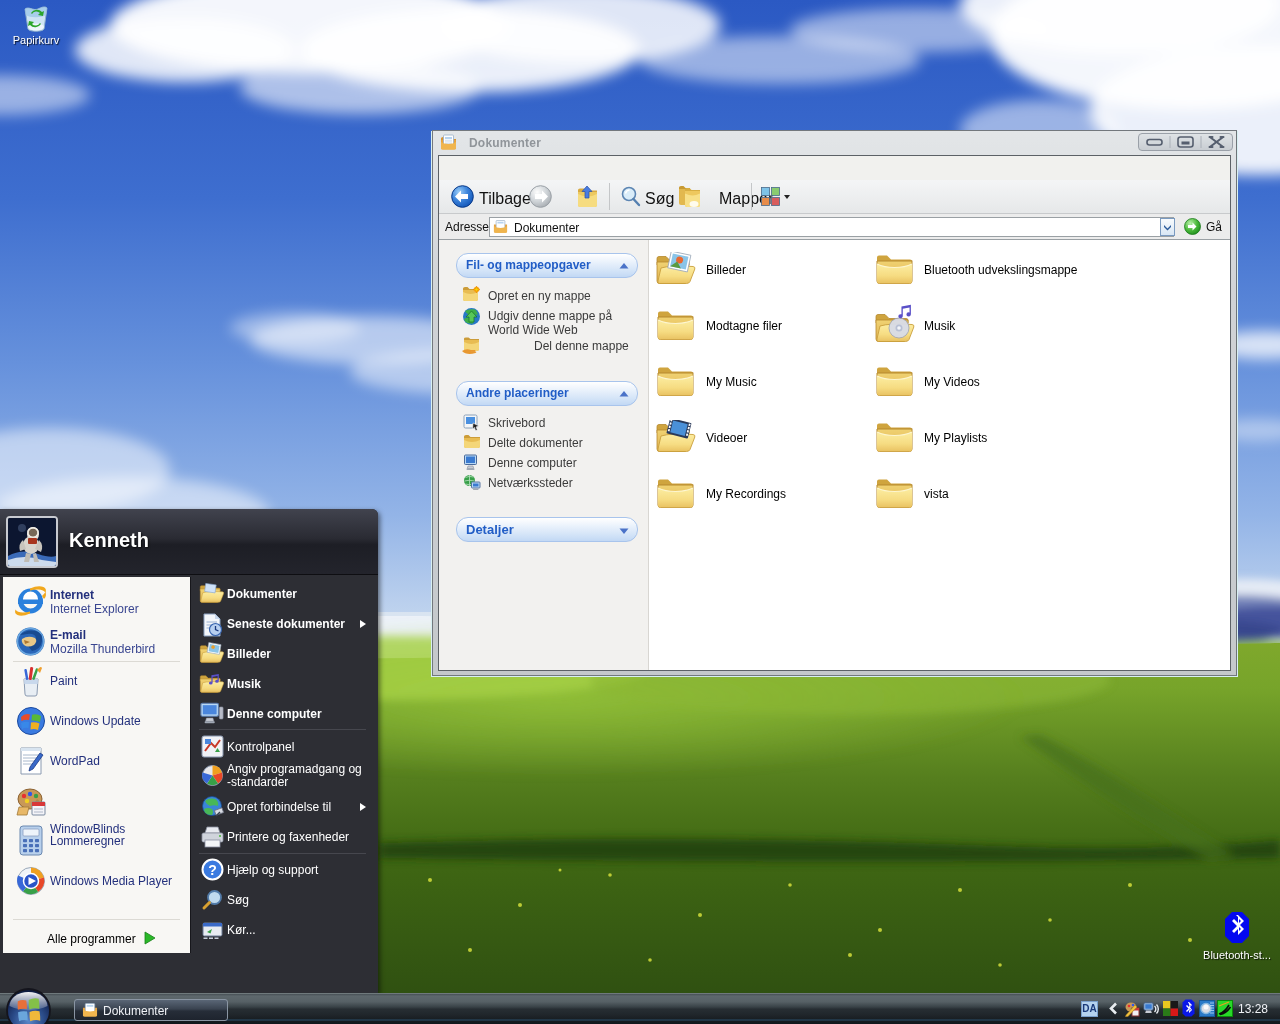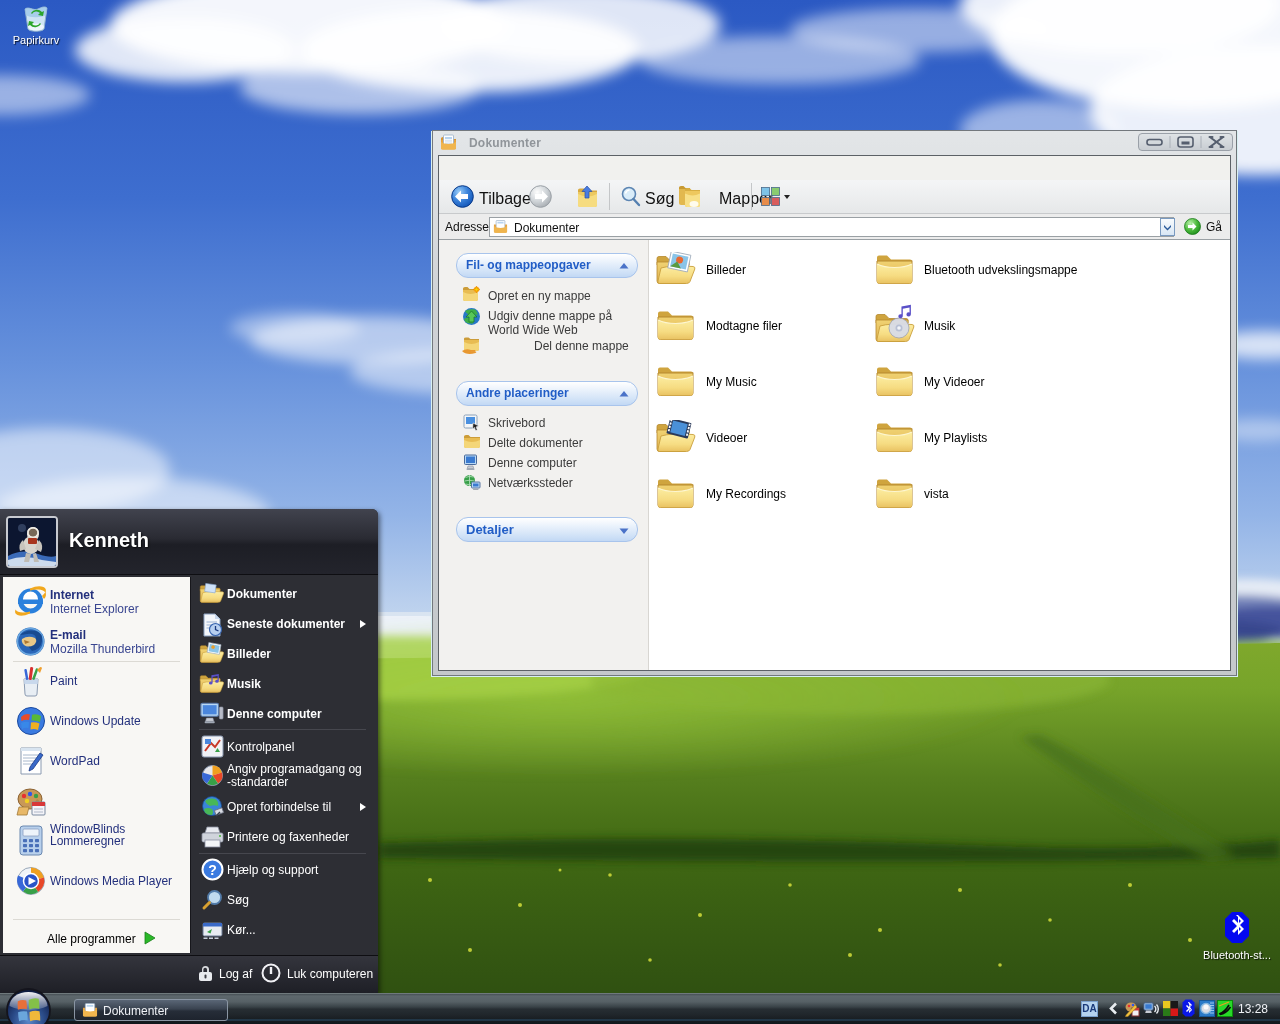--- a/index.html
+++ b/index.html
@@ -385,21 +385,21 @@
     </svg>
     <span class="abs" style="left:485px;top:79px;">Musik</span>
 
     <svg class="abs" style="left:216px;top:124px" width="42" height="36">
               <use href="#fol"></use>
             </svg>
     <span class="abs" style="left:267px;top:135px;">My Music</span>
     <svg class="abs" style="left:435px;top:124px" width="42" height="36">
               <use href="#fol"></use>
             </svg>
-    <span class="abs" style="left:485px;top:135px;">My Videoer</span>
+    <span class="abs" style="left:485px;top:135px;">My Videos</span>
 
     <svg class="abs" style="left:216px;top:180px" width="42" height="36">
               <use href="#folopen"></use>
      <g transform="translate(11,-2) rotate(14 12 10)">
       <rect x="2" y="2" width="22" height="16" rx="1" fill="#2a3a5a"></rect>
       <rect x="5.5" y="4" width="15" height="12" fill="#4a90d8"></rect>
       <g fill="#fff">
                   <rect x="2.8" y="3" width="1.8" height="2.2"></rect>
                   <rect x="2.8" y="6.4" width="1.8" height="2.2"></rect>
                   <rect x="2.8" y="9.8" width="1.8" height="2.2"></rect>
@@ -661,33 +661,20 @@
     <g fill="#c8d0dc">
               <rect x="2.5" y="19.5" width="4" height="1.5"></rect>
               <rect x="8" y="19.5" width="4" height="1.5"></rect>
               <rect x="13.5" y="19.5" width="4" height="1.5"></rect>
             </g>
    </svg>
    <div class="abs" style="left:36px;top:346px;">Kør...</div>
   </div>
  </div>
 
- <div class="abs" style="left:0;top:446px;width:378px;height:38px;background:linear-gradient(180deg,#34353d,#1e1f26);border-top:1px solid #0e0e12;box-sizing:border-box;color:#fff;font-size:12px;">
-  <svg class="abs" style="left:197px;top:8px" width="17" height="18" viewBox="0 0 17 18">
-   <rect x="2" y="8" width="13" height="9" rx="2" fill="#e8eaee"></rect>
-   <path d="M5,8 L5,5.5 a3.5,3.5 0 0 1 7,0 L12,8 L10,8 L10,5.5 a1.8,1.8 0 0 0 -3.6,0 L6.4,8 Z" fill="#d8dade"></path>
-   <rect x="7.5" y="10.5" width="2" height="4" rx="1" fill="#3a3c44"></rect>
-  </svg>
-  <span class="abs" style="left:219px;top:11px;">Log af</span>
-  <svg class="abs" style="left:261px;top:7px" width="20" height="20" viewBox="0 0 20 20">
-   <circle cx="10" cy="10" r="8.5" fill="none" stroke="#f0f0f4" stroke-width="2"></circle>
-   <line x1="10" y1="4" x2="10" y2="11" stroke="#f0f0f4" stroke-width="2.4"></line>
-  </svg>
-  <span class="abs" style="left:287px;top:11px;">Luk computeren</span>
- </div>
 </div>
 
 <div id="taskbar" class="abs" style="left:0;top:993px;width:1280px;height:31px;background:linear-gradient(180deg,#3c444a 0%,#5e686d 10%,#576166 28%,#394247 45%,#272e33 52%,#20262b 70%,#171c20 88%,#10161b 100%);">
  <div class="abs" style="left:0;top:0;width:1280px;height:1px;background:#7a8487;opacity:0.8;"></div>
  <div class="abs" style="left:0;top:26px;width:1280px;height:2px;background:#2a4a66;opacity:0.55;"></div>
 
  <svg class="abs" style="left:6px;top:-5px" width="45" height="45" viewBox="0 0 45 45">
   <defs>
    <radialGradient id="orb" cx="0.5" cy="0.75" r="0.7">
     <stop offset="0" stop-color="#5a86c8"></stop>

